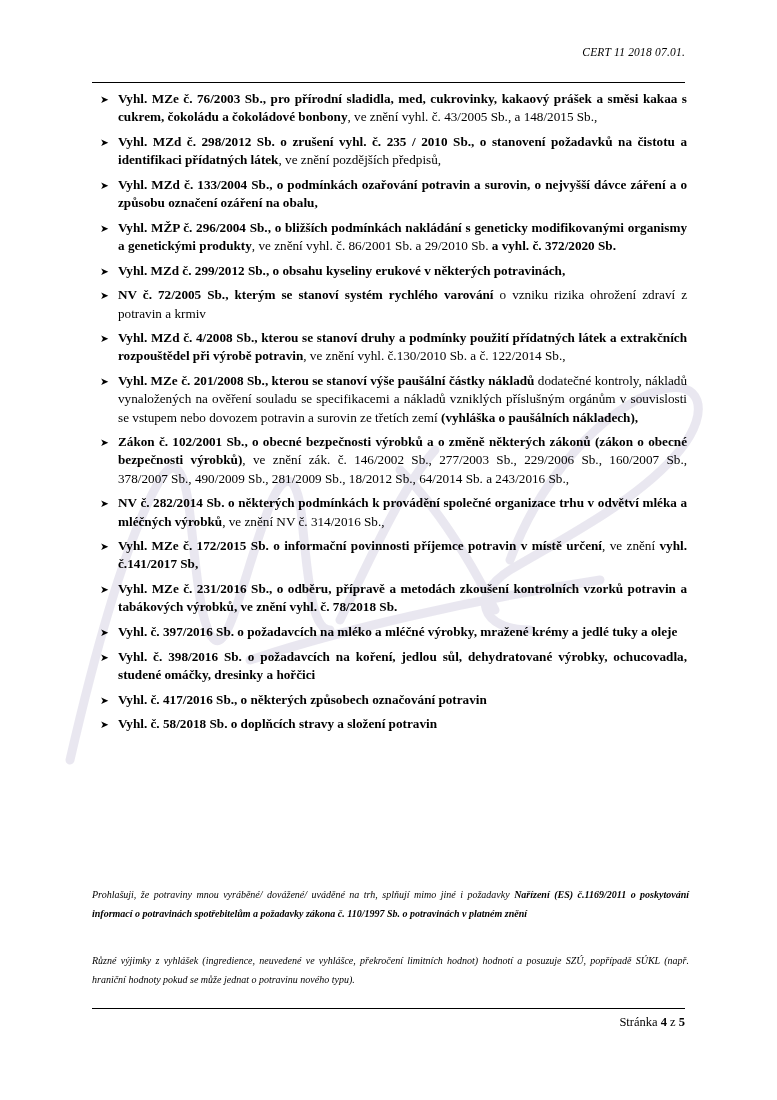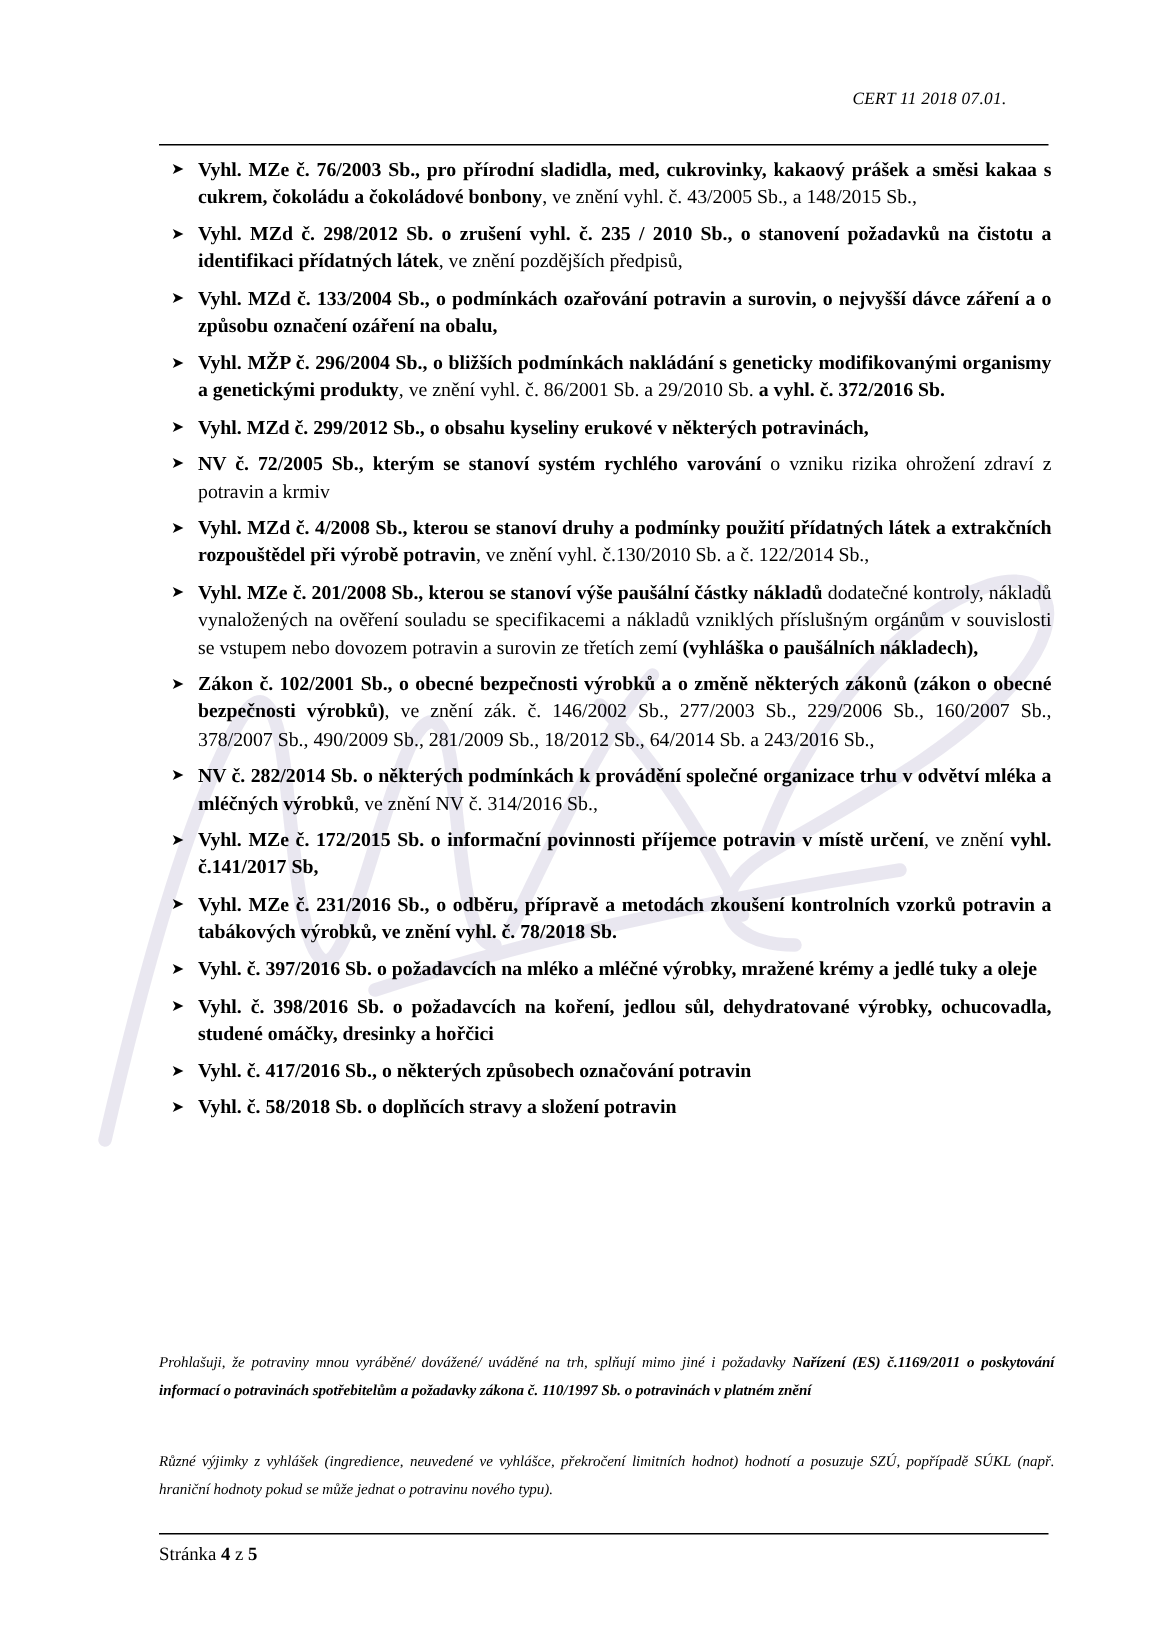--- a/index.html
+++ b/index.html
@@ -14,21 +14,21 @@
     font-family: "Liberation Serif", serif;
     color: #000000;
     overflow: hidden;
   }
   .page {
     position: absolute;
     top: 0; left: 0;
     width: 777px;
     height: 1100px;
     box-sizing: border-box;
-    padding: 14px;
+    padding: 0;
   }
   .watermark {
     position: absolute;
     left: 40px;
     top: 330px;
     width: 700px;
     height: 450px;
     pointer-events: none;
     z-index: 0;
     opacity: 0.30;
@@ -107,21 +107,21 @@
     left: 92px;
     width: 593px;
     border-top: 1px solid #000;
     height: 0;
   }
   .footer {
     position: absolute;
     top: 1015px;
     left: 92px;
     width: 593px;
-    text-align: left;
+    text-align: right;
     font-size: 12.5px;
   }
   .footer b { font-weight: bold; }
 </style>
 </head>
 <body>
 
 <div class="page">
 
   <svg class="watermark" viewBox="0 0 700 450" xmlns="http://www.w3.org/2000/svg">
@@ -148,21 +148,21 @@
         <div class="li">
           <span class="bullet">➤</span>
           <div class="li-text"><b> Vyhl. MZd č. 298/2012 Sb. o zrušení vyhl. č. 235 / 2010 Sb., o stanovení požadavků na čistotu a identifikaci přídatných látek</b><span>, ve znění pozdějších předpisů,</span></div>
         </div>
         <div class="li">
           <span class="bullet">➤</span>
           <div class="li-text"><b>Vyhl. MZd č. 133/2004 Sb., o podmínkách ozařování potravin a surovin, o nejvyšší dávce záření a o způsobu označení ozáření na obalu,</b></div>
         </div>
         <div class="li">
           <span class="bullet">➤</span>
-          <div class="li-text"><b>Vyhl. MŽP č. 296/2004 Sb., o bližších podmínkách nakládání s geneticky modifikovanými organismy a genetickými produkty</b><span>, ve znění vyhl. č. 86/2001 Sb. a 29/2010 Sb. </span><b>a vyhl. č. 372/2016 Sb.</b></div>
+          <div class="li-text"><b>Vyhl. MŽP č. 296/2004 Sb., o bližších podmínkách nakládání s geneticky modifikovanými organismy a genetickými produkty</b><span>, ve znění vyhl. č. 86/2001 Sb. a 29/2010 Sb. </span><b>a vyhl. č. 372/2020 Sb.</b></div>
         </div>
         <div class="li">
           <span class="bullet">➤</span>
           <div class="li-text"><b>Vyhl. MZd č. 299/2012 Sb., o obsahu kyseliny erukové v některých potravinách,</b></div>
         </div>
         <div class="li">
           <span class="bullet">➤</span>
           <div class="li-text"><b>NV č. 72/2005 Sb., kterým se stanoví systém rychlého varování</b><span> o vzniku rizika ohrožení zdraví z potravin a krmiv</span></div>
         </div>
         <div class="li">

